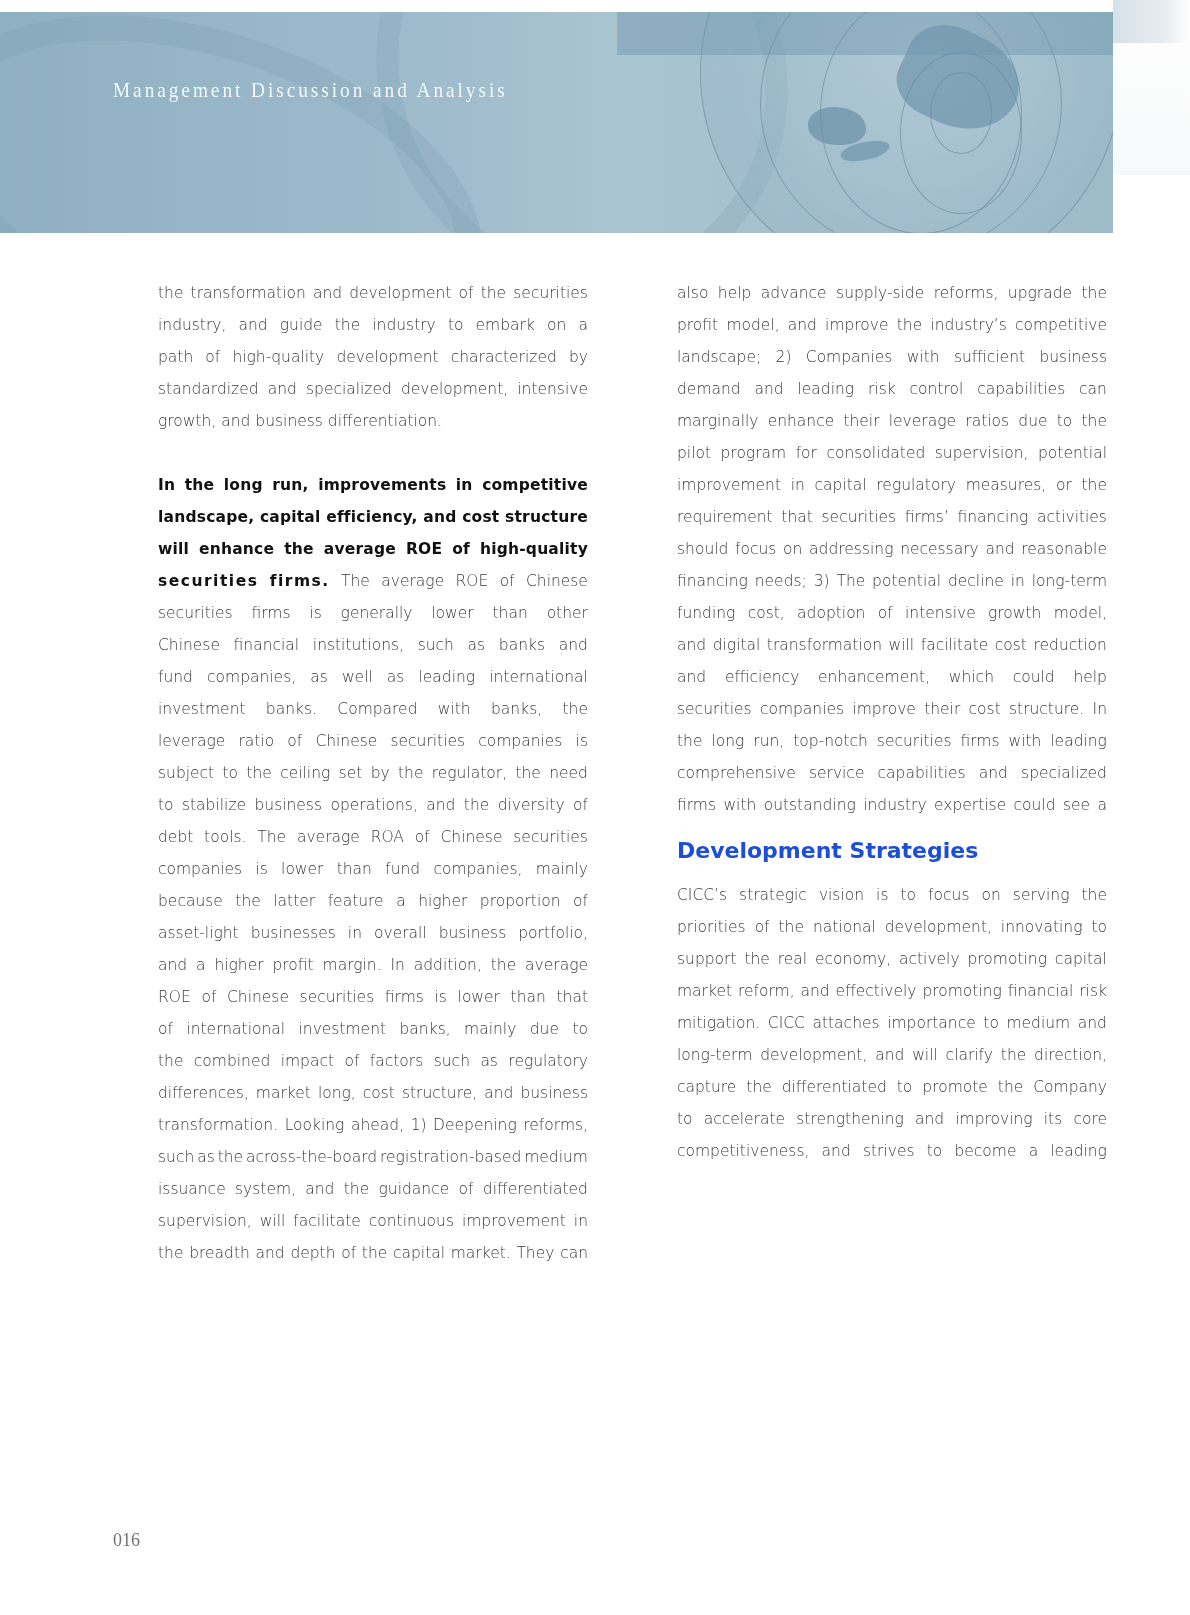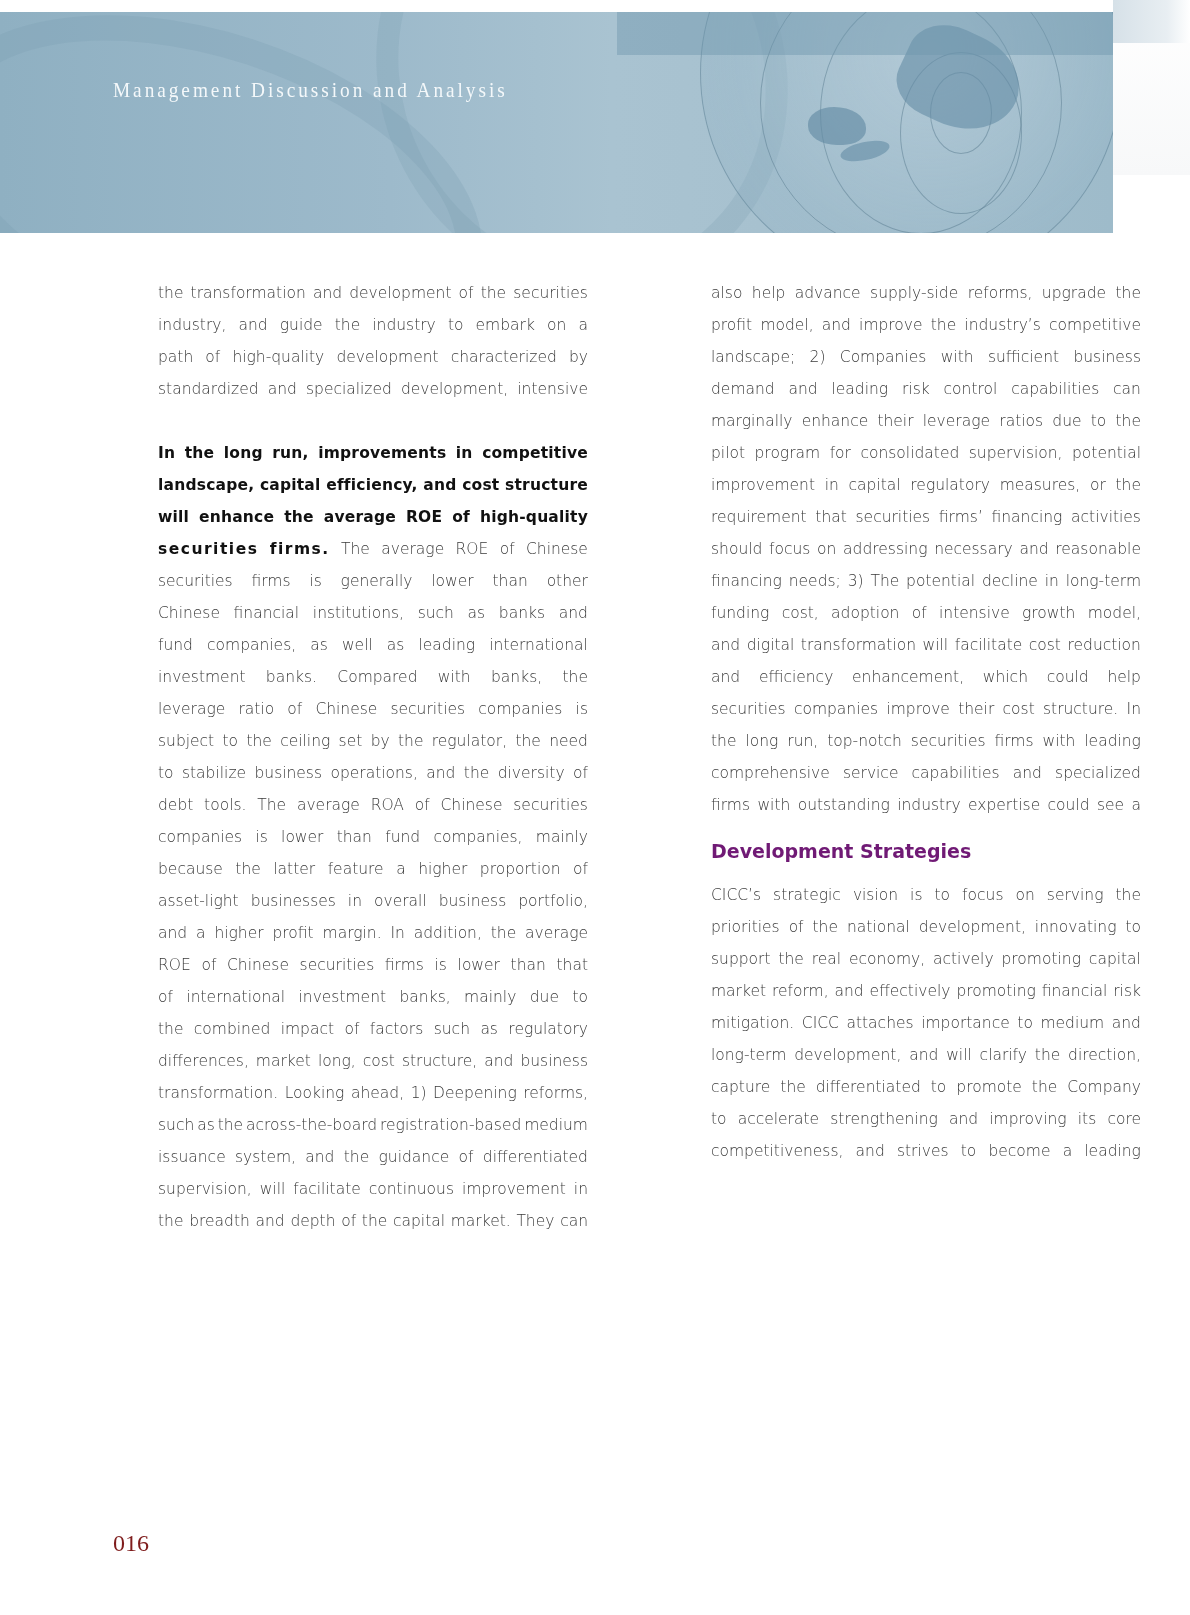--- a/index.html
+++ b/index.html
@@ -32,37 +32,37 @@
     background: linear-gradient(90deg, #d6e1e8 0%, #e8eef2 70%, #ffffff 100%); }
 
   .section-title { position: absolute; left: 113px; top: 66px; margin: 0;
     font-family: "Liberation Serif", "DejaVu Serif", serif; font-size: 21px; font-weight: normal;
     letter-spacing: 3.2px; color: #f4f8fa; transform: scaleX(0.92); transform-origin: left center; }
 
   .col { position: absolute; top: 277px; width: 430px;
     font-family: "DejaVu Sans", "Liberation Sans", sans-serif; font-size: 15.5px; color: #3a3a3a;
     font-weight: 300; }
   .col-left { left: 158px; }
-  .col-right { left: 677px; margin-left: 34px; }
+  .col-right { left: 677px; }
 
   .line { display: block; height: 32px; line-height: 32px; text-align: justify; text-align-last: justify;
     white-space: nowrap; overflow: visible; }
   .line.last { text-align-last: left; }
   .line.gap { height: 32px; }
 
   .line-inner { display: flex; justify-content: space-between; width: 100%; }
   .w { display: inline-block; }
 
   .bold { font-weight: bold; color: #111111; letter-spacing: 0.2px; }
 
-  .heading { font-family: "DejaVu Sans", "Liberation Sans", sans-serif; font-weight: bold; font-size: 19px;
-    color: #701a75; height: 32px; line-height: 32px; margin: 14px 0 12px 0; }
+  .heading { font-family: "DejaVu Sans", "Liberation Sans", sans-serif; font-weight: bold; font-size: 22px;
+    color: #1d4ed8; height: 32px; line-height: 32px; margin: 14px 0 12px 0; }
 
   .page-number { position: absolute; left: 113px; top: 1530px;
-    font-family: "Liberation Serif", "DejaVu Serif", serif; font-size: 24px; color: #7f1d1d; }
+    font-family: "Liberation Serif", "DejaVu Serif", serif; font-size: 18px; color: #737373; }
 </style>
 </head>
 <body>
 
 <div class="banner">
   <div class="swirl1"></div>
   <div class="swirl2"></div>
   <div class="globe"></div>
   <div class="meridian" style="left:760px; top:-60px; width:300px; height:300px;"></div>
   <div class="meridian" style="left:820px; top:-20px; width:200px; height:240px;"></div>
@@ -116,20 +116,21 @@
       </div>
       <div class="line">
         <div class="line-inner">
           <span class="w">standardized</span>
           <span class="w">and</span>
           <span class="w">specialized</span>
           <span class="w">development,</span>
           <span class="w">intensive</span>
         </div>
       </div>
+      <div class="line last" style="white-space: nowrap;">growth, and business differentiation.</div>
     </div>
   <div class="line gap"></div>
   <div>
     <div id="lp2bold">
         <div class="line bold">
           <div class="line-inner">
             <span class="w">In</span>
             <span class="w">the</span>
             <span class="w">long</span>
             <span class="w">run,</span>

